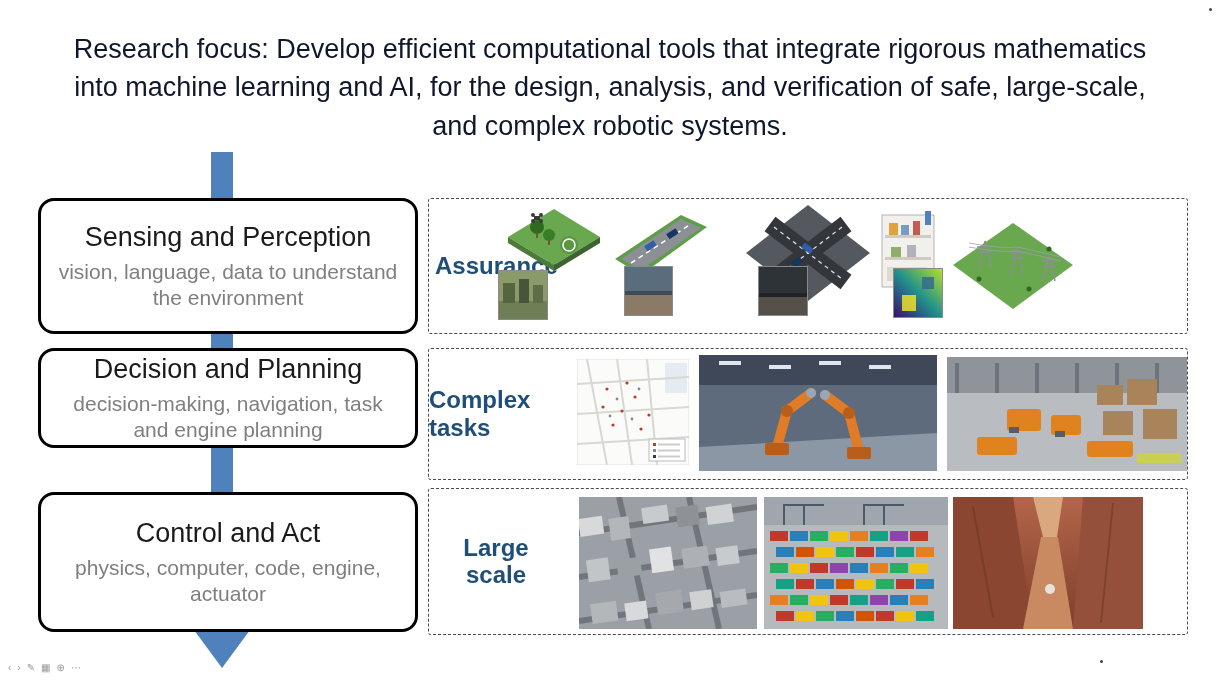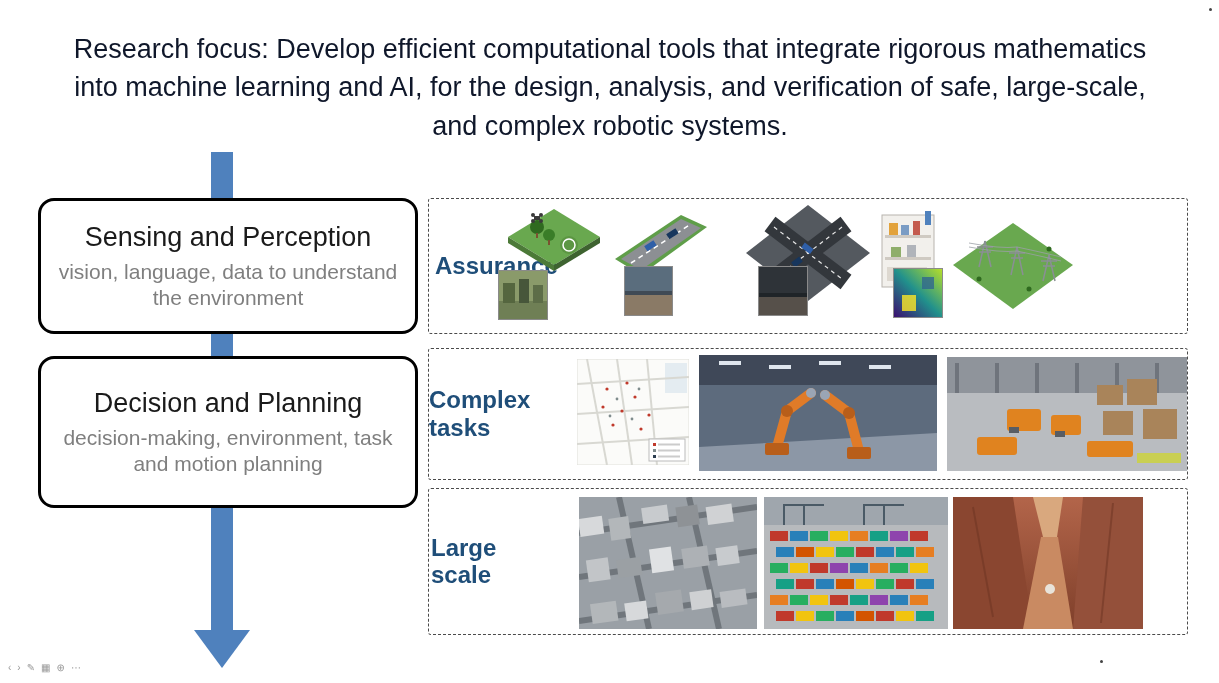--- a/index.html
+++ b/index.html
@@ -9,35 +9,35 @@
 
   .title{position:absolute;top:30px;left:60px;width:1100px;text-align:center;
          font-size:27px;line-height:1.42;color:#0f172a}
 
   .flow-arrow{position:absolute;left:194px;top:152px;z-index:0}
 
   .pbox{position:absolute;left:38px;width:380px;background:#fff;border:3px solid #000;
         border-radius:16px;display:flex;flex-direction:column;align-items:center;
         justify-content:center;z-index:2;padding:4px 12px;text-align:center}
   .pbox1{top:198px;height:136px}
-  .pbox2{top:356px;height:152px}
+  .pbox2{top:348px;height:100px}
   .pbox3{top:492px;height:140px}
   .pbox-title{font-size:27px;color:#1a1a1a;line-height:1.25}
   .pbox-sub{font-size:21px;color:#7f7f7f;line-height:1.24;margin-top:5px}
 
   .crow{position:absolute;left:428px;width:760px;border:1.5px dashed #4a4a4a;
         border-radius:3px;background:#fff;z-index:1}
   .crow1{top:198px;height:136px}
   .crow2{top:348px;height:132px}
   .crow3{top:488px;height:147px}
   .clabel{position:absolute;top:50%;transform:translateY(-50%);font-weight:bold;
           font-size:24px;color:#1f4e79;line-height:1.15}
   .crow1 .clabel{left:6px;text-align:left}
   .crow2 .clabel{left:0;width:122px;text-align:left}
-  .crow3 .clabel{left:2px;width:130px;text-align:left}
+  .crow3 .clabel{left:2px;width:130px;text-align:center}
 
   .thumb{position:absolute;display:block}
   .inset{outline:1px solid #8a8a8a}
 
   .toolbar{position:absolute;left:8px;bottom:10px;display:flex;gap:6px;
            color:#9a9a9a;font-size:10px;line-height:1;z-index:3}
   .toolbar span{cursor:pointer}
 
   .dot{position:absolute;background:#444;border-radius:50%}
   .dot-tr{right:7px;top:8px;width:3px;height:3px}
@@ -54,21 +54,25 @@
     <rect x="17" y="0" width="22" height="480" fill="#4f81bd"></rect>
     <polygon points="0,478 56,478 28,516" fill="#4f81bd"></polygon>
   </svg>
 
   <div class="pbox pbox1">
     <div class="pbox-title">Sensing and Perception</div>
     <div class="pbox-sub">vision, language, data to understand the environment</div>
   </div>
   <div class="pbox pbox2">
     <div class="pbox-title">Decision and Planning</div>
-    <div class="pbox-sub">decision-making, environment, task and motion planning</div>
+    <div class="pbox-sub">decision-making, navigation, task and engine planning</div>
+  </div>
+  <div class="pbox pbox3">
+    <div class="pbox-title">Control and Act</div>
+    <div class="pbox-sub">physics, computer, code, engine, actuator</div>
   </div>
 
   <div class="crow crow1">
     <div class="clabel">Assurance</div>
 
     <svg class="thumb" style="left:78px;top:8px" width="95" height="82" viewBox="0 0 95 82">
       <polygon points="47,2 93,30 47,58 1,30" fill="#69a84f"></polygon>
       <polygon points="1,30 47,58 47,64 1,36" fill="#4c7a38"></polygon>
       <polygon points="47,58 93,30 93,36 47,64" fill="#3e6330"></polygon>
       <circle cx="30" cy="20" r="7" fill="#2f6a1f"></circle>

